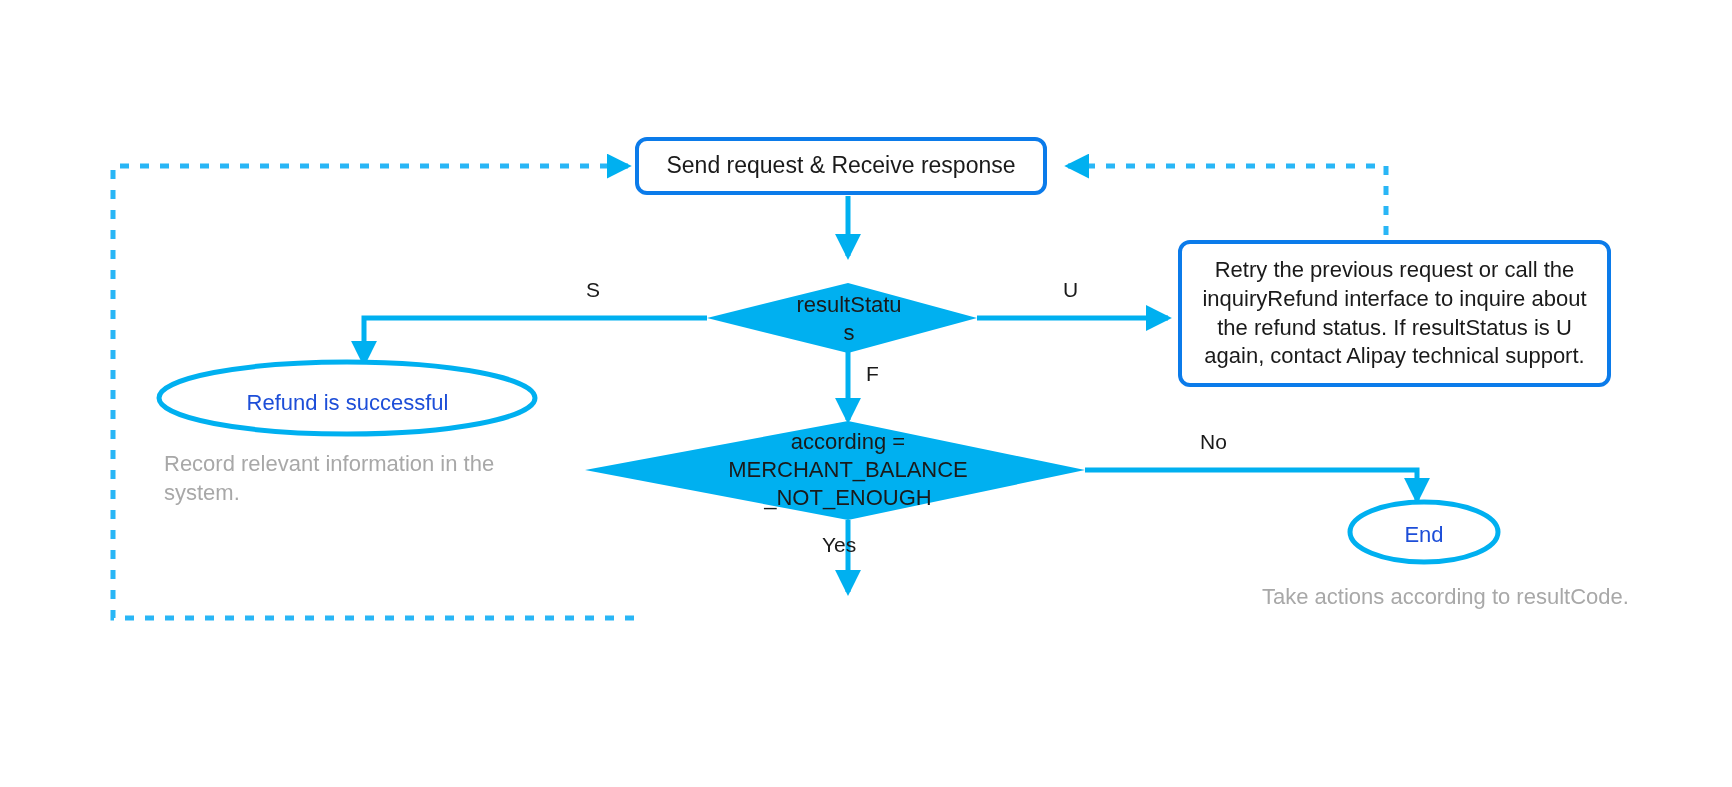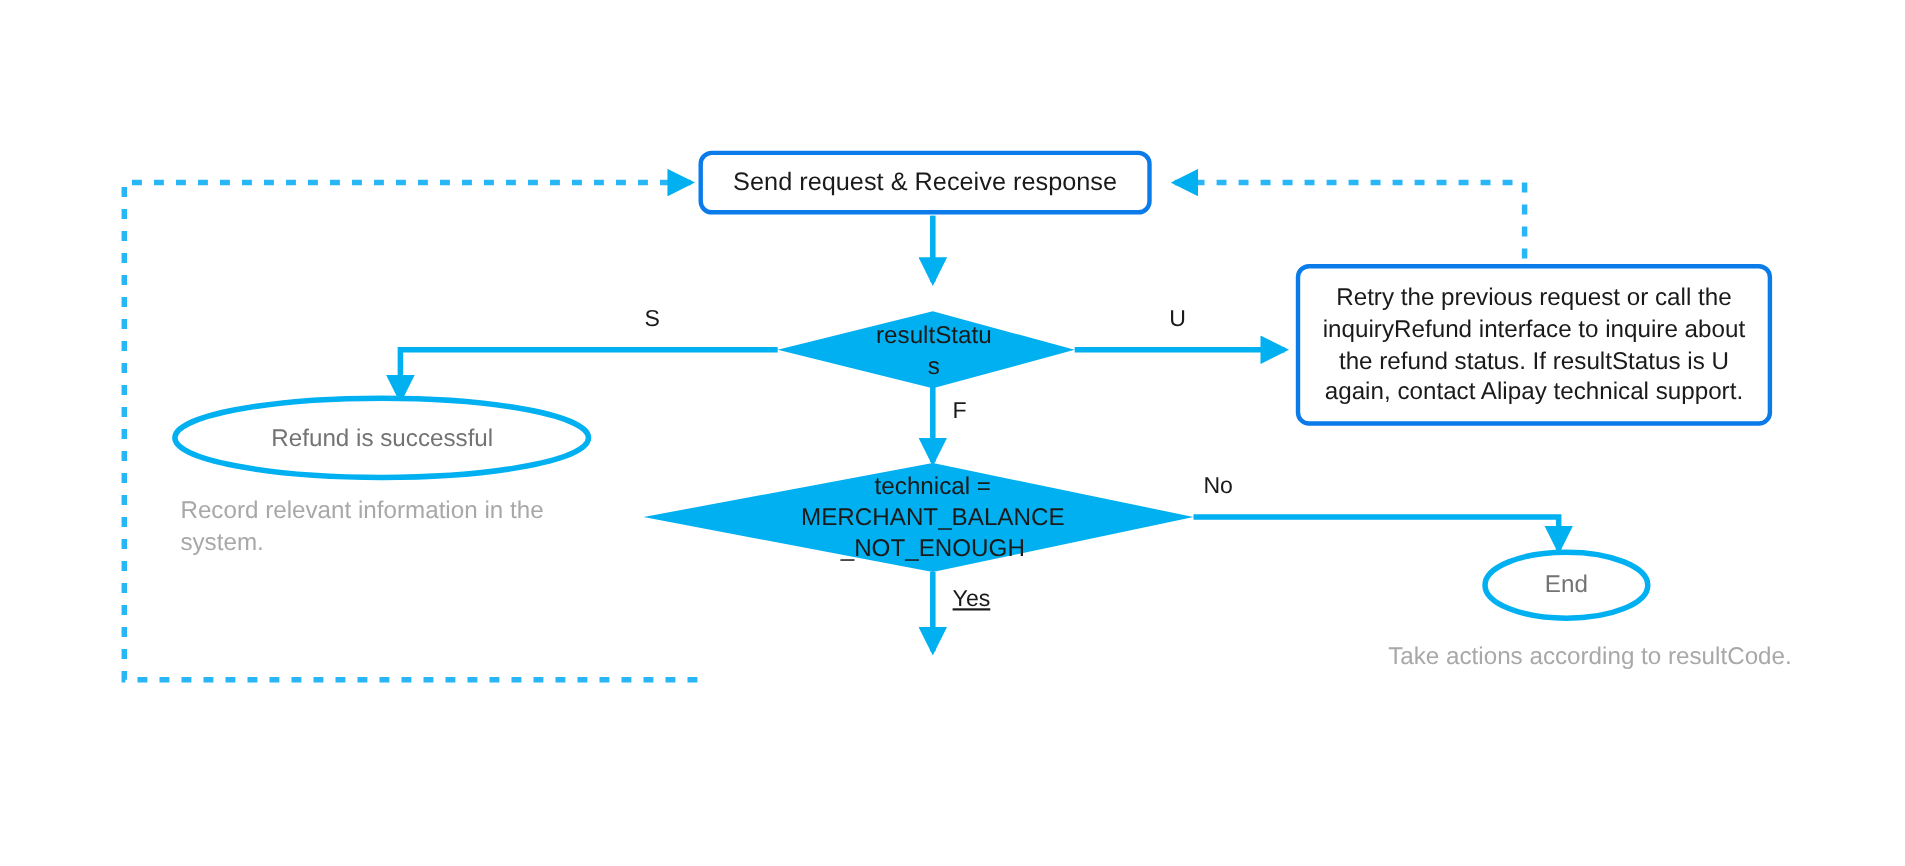--- a/index.html
+++ b/index.html
@@ -54,25 +54,25 @@
     font-size: 22px;
     line-height: 1.26;
     text-align: center;
     display: flex;
     align-items: center;
     justify-content: center;
     white-space: pre-line;
   }
   .ellipse-label {
     position: absolute;
-    color: #737373;
+    color: #1d4ed8;
     font-size: 22px;
     text-align: center;
     display: flex;
-    align-items: center;
+    align-items: flex-end;
     justify-content: center;
   }
   .edge-label {
     position: absolute;
     color: #1a1a1a;
     font-size: 21px;
     white-space: nowrap;
   }
   .note {
     position: absolute;
@@ -128,21 +128,21 @@
   <div class="node rounded-box multiline" style="left:1178px; top:240px; width:433px; height:147px;">
     <span>Retry the previous request or call the inquiryRefund interface to inquire about the refund status. If resultStatus is U again, contact Alipay technical support.</span>
   </div>
 
 
   <div class="diamond-label" style="left:770px; top:288px; width:158px; height:62px;">
     <span style="display:inline-block; width:110px; word-break:break-all;">resultStatus</span>
   </div>
 
   <div class="diamond-label" style="left:688px; top:420px; width:320px; height:100px;">
-    <span>technical =
+    <span>according =
 MERCHANT_BALANCE
 _NOT_ENOUGH</span>
   </div>
 
   <div class="ellipse-label" style="left:185px; top:380px; width:325px; height:36px;">
     <span>Refund is successful</span>
   </div>
 
   <div class="ellipse-label" style="left:1364px; top:514px; width:120px; height:34px;">
     <span>End</span>
@@ -153,25 +153,25 @@
   </div>
 
   <div class="edge-label" style="left:1063px; top:278px;">
     <span>U</span>
   </div>
 
   <div class="edge-label" style="left:866px; top:362px;">
     <span>F</span>
   </div>
 
-  <div class="edge-label" style="left:1094px; top:430px;">
+  <div class="edge-label" style="left:1200px; top:430px;">
     <span>No</span>
   </div>
 
-  <div class="edge-label" style="left:866px; top:533px;text-decoration:underline;">
+  <div class="edge-label" style="left:822px; top:533px;">
     <span>Yes</span>
   </div>
 
   <div class="note" style="left:164px; top:450px; width:370px;">
     <span>Record relevant information in the system.</span>
   </div>
 
   <div class="note" style="left:1262px; top:583px; width:400px;">
     <span>Take actions according to resultCode.</span>
   </div>

